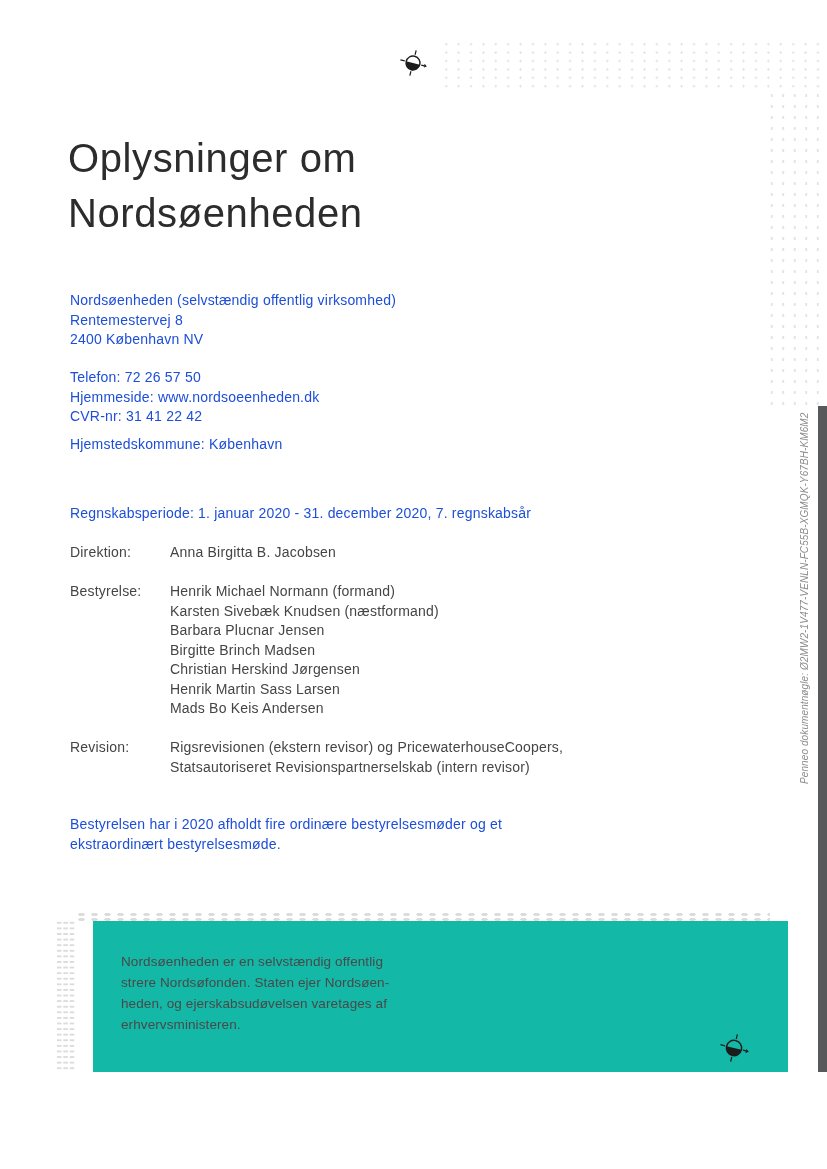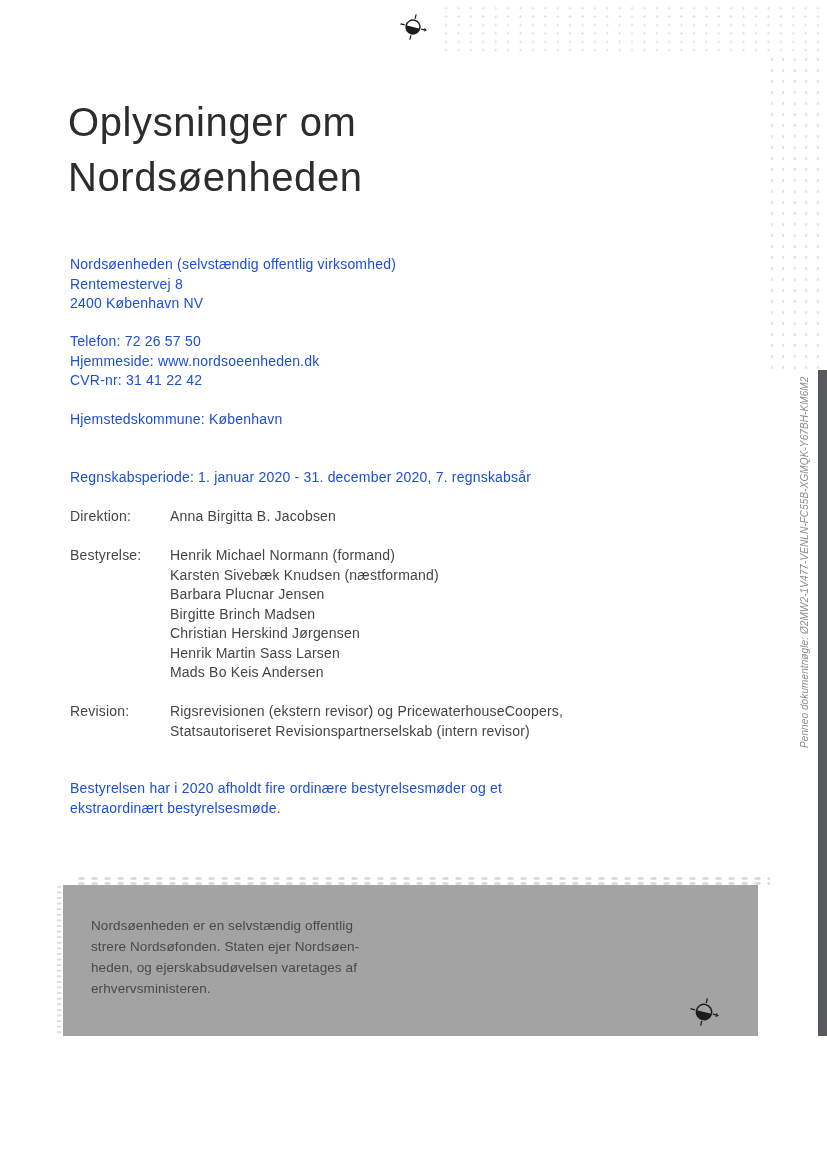--- a/index.html
+++ b/index.html
@@ -4,20 +4,21 @@
 <style>
   * { margin: 0; padding: 0; box-sizing: border-box; }
   html, body { background: #ffffff; }
   body { font-family: "Liberation Sans", "DejaVu Sans", sans-serif; }
   .page {
     position: relative;
     width: 827px;
     height: 1036px;
     background: #ffffff;
     overflow: hidden;
+    margin-top: 36px;
   }
   
   .dots-band-top {
     position: absolute;
     left: 440px; top: 4px;
     width: 387px; height: 52px;
     background-image: radial-gradient(circle 1.3px at 50% 50%, #e3e3e3 98%, transparent 100%);
     background-size: 12.4px 8.4px;
   }
   .dots-col-right {
@@ -56,36 +57,36 @@
   .tblock {
     position: absolute;
     left: 70px;
     font-size: 14px;
     line-height: 19.5px;
     letter-spacing: 0.2px;
     color: #1d4ed8;
   }
   .addr   { top: 255px; }
   .contact{ top: 332px; }
-  .muni   { top: 410px; text-align: center; }
+  .muni   { top: 399px; text-align: center; }
   .period { top: 468px; }
   .meet   { top: 779px; }
   
   .lvrow { position: absolute; left: 70px; font-size: 14px; line-height: 19.5px; letter-spacing: 0.2px; color: #454545; }
   .lvrow .label { position: absolute; left: 0; top: 0; width: 100px; }
   .lvrow .value { position: absolute; left: 100px; top: 0; width: 460px; }
   .row-direktion { top: 507px; }
   .row-bestyrelse { top: 546px; }
   .row-revision { top: 702px; }
   
   .info-box {
     position: absolute;
-    left: 63px; top: 885px;
+    left: 93px; top: 885px;
     width: 695px; height: 165px;
-    background: #a3a3a3;
+    background: #14b8a6;
   }
   .info-box .cols {
     display: flex;
     padding: 30px 0 0 28px;
     gap: 32px;
   }
   .info-col {
     width: 302px;
     font-size: 13.5px;
     line-height: 21px;

